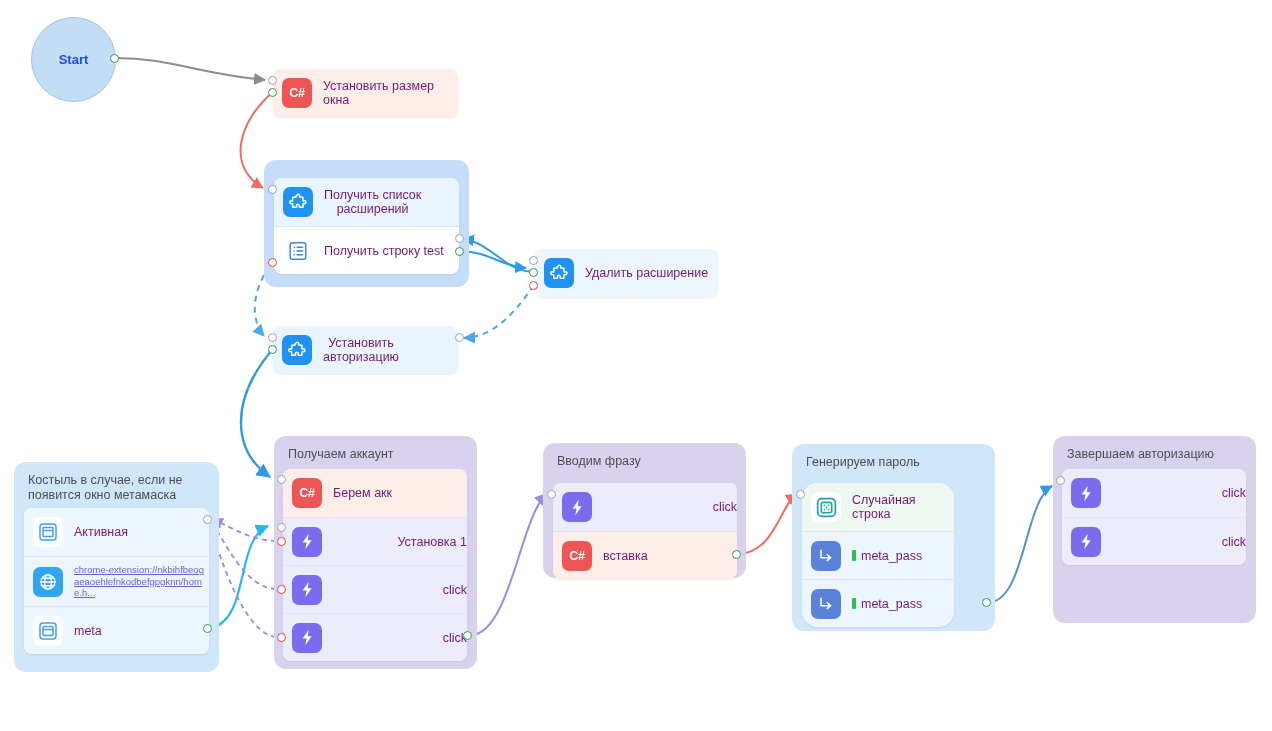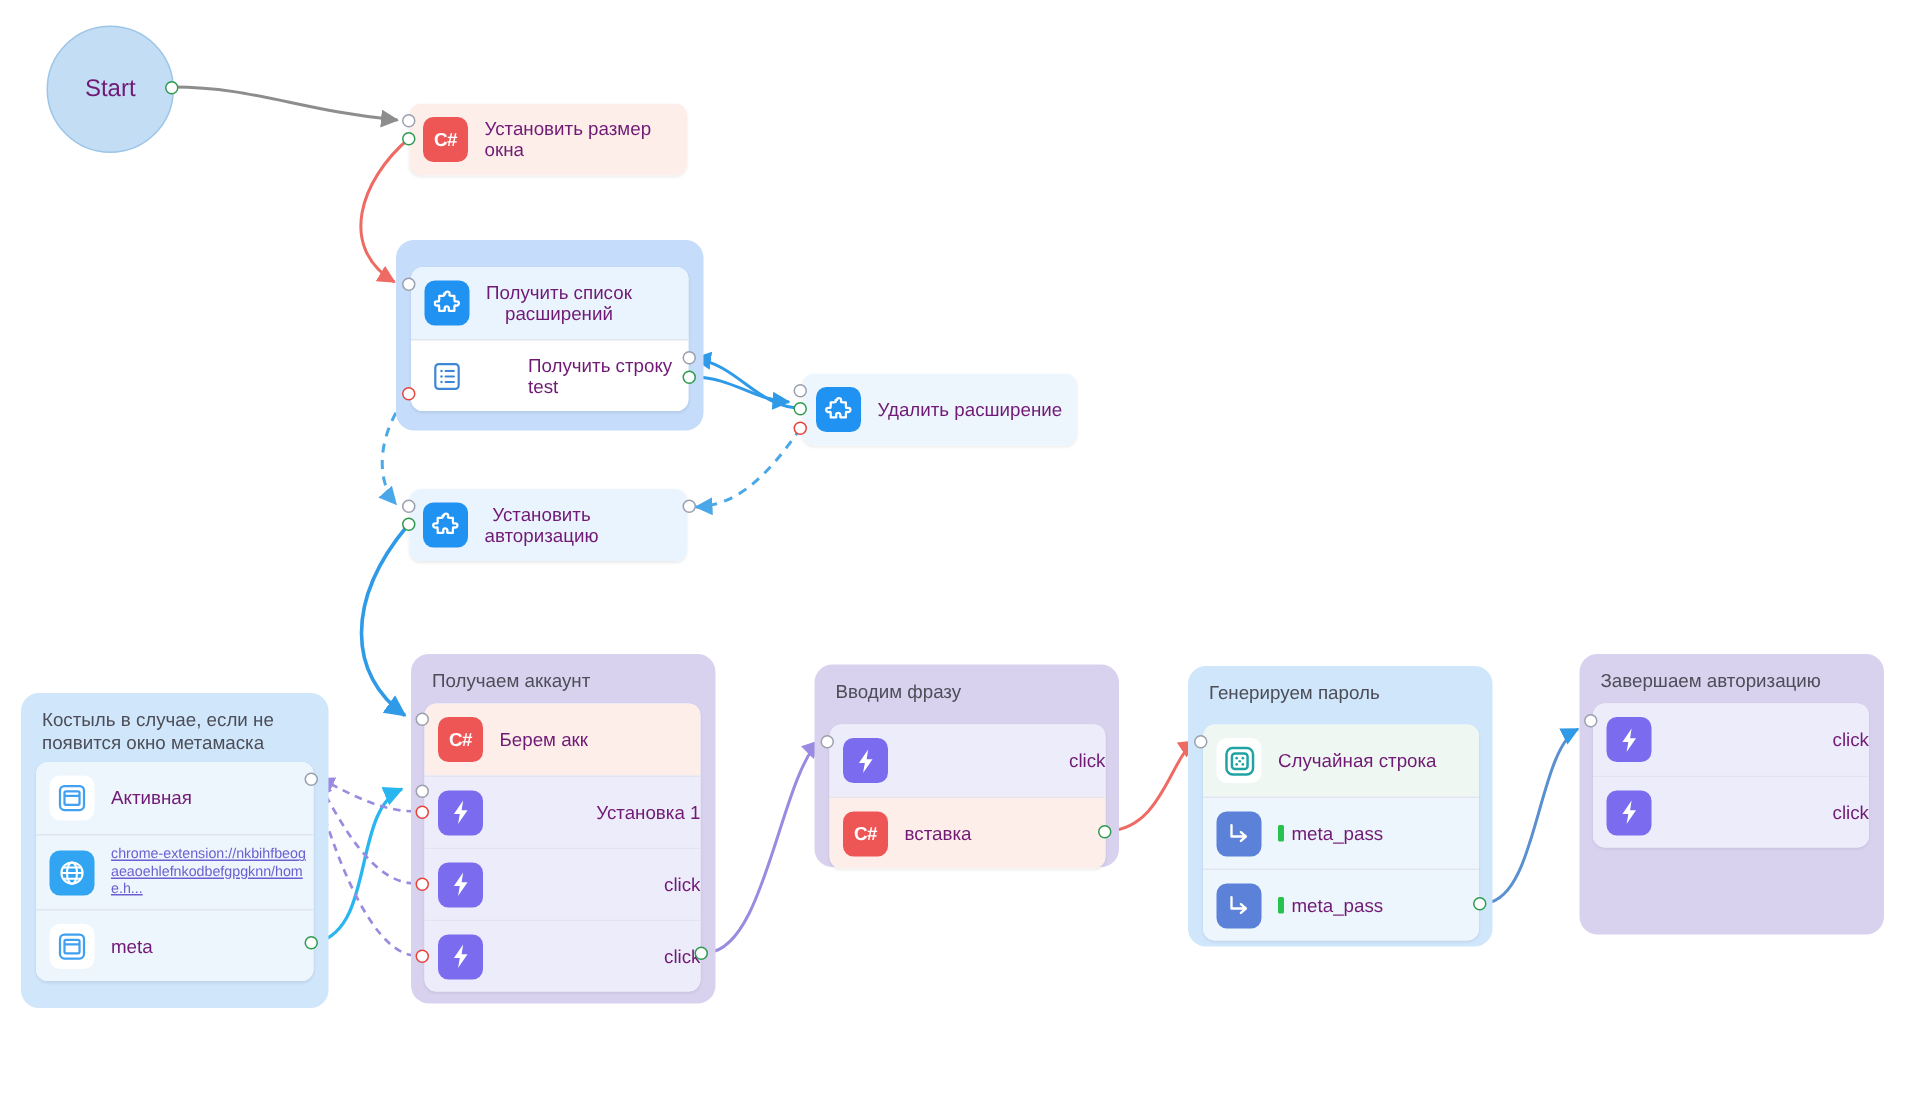--- a/index.html
+++ b/index.html
@@ -82,21 +82,21 @@
   .ic-arrow  { background: #5b82d8; }
   .ic-rnd    { background: #ffffff; }
   .ic-win    { background: #ffffff; }
   .ic-globe  { background: #31a5f2; }
 
   .row-red    { background: #fdeeea; }
   .row-blue   { background: #eaf4fe; text-align: center; }
   .row-purple { background: #ececfa; justify-content: space-between; }
   .row-lblue  { background: #edf5fd; }
   .row-green  { background: #eef7f1; }
-  .row-white  { background: #ffffff; gap: 28px; }
+  .row-white  { background: #ffffff; }
 
   .port {
     position: absolute;
     width: 9px;
     height: 9px;
     border-radius: 50%;
     background: #ffffff;
     box-sizing: border-box;
     z-index: 6;
   }
@@ -107,21 +107,21 @@
   .start-node {
     position: absolute;
     border-radius: 50%;
     background: #c3ddf4;
     border: 1px solid #9cc5e8;
     display: flex;
     align-items: center;
     justify-content: center;
     z-index: 3;
   }
-  .start-label { font-size: 16px; color: #701a75; }
+  .start-label { font-size: 13px; color: #1d4ed8; font-weight: bold; }
 
   .var-chip {
     display: inline-block;
     width: 4px;
     height: 11px;
     background: #29c24e;
     border-radius: 1px;
     margin-right: 5px;
     vertical-align: -1px;
   }
@@ -365,21 +365,21 @@
       <div class="node-icon ic-csharp">C#</div>
       <div class="node-label">вставка</div>
     </div>
   </div>
   <div class="port p-in" style="left:547px; top:490px;"></div>
   <div class="port p-out" style="left:732px; top:550px;"></div>
 
   <div class="group" style="left:792px; top:444px; width:203px; height:187px; background:#cfe6fb;">
     <span class="group-title">Генерируем пароль</span>
   </div>
-  <div class="node-stack" style="left:802px; top:483px; width:184px;">
+  <div class="node-stack" style="left:802px; top:483px; width:152px;border-radius:16px;">
     <div class="node-row row-green">
       <div class="node-icon ic-rnd">
         <svg width="25" height="25" viewBox="0 0 24 24" fill="none" stroke="#22a3a3" stroke-width="1.6">
             <rect x="3.5" y="3.5" width="17" height="17" rx="4"></rect>
             <rect x="7" y="7" width="10" height="10" rx="2"></rect>
             <circle cx="10" cy="10" r="0.85" fill="#22a3a3" stroke="none"></circle>
             <circle cx="14" cy="10" r="0.85" fill="#22a3a3" stroke="none"></circle>
             <circle cx="12" cy="12" r="0.85" fill="#22a3a3" stroke="none"></circle>
             <circle cx="10" cy="14" r="0.85" fill="#22a3a3" stroke="none"></circle>
             <circle cx="14" cy="14" r="0.85" fill="#22a3a3" stroke="none"></circle>

